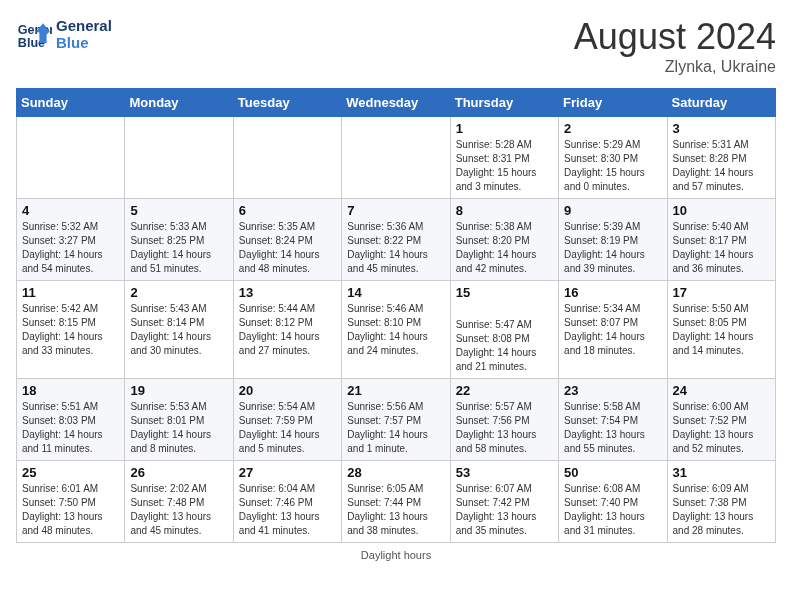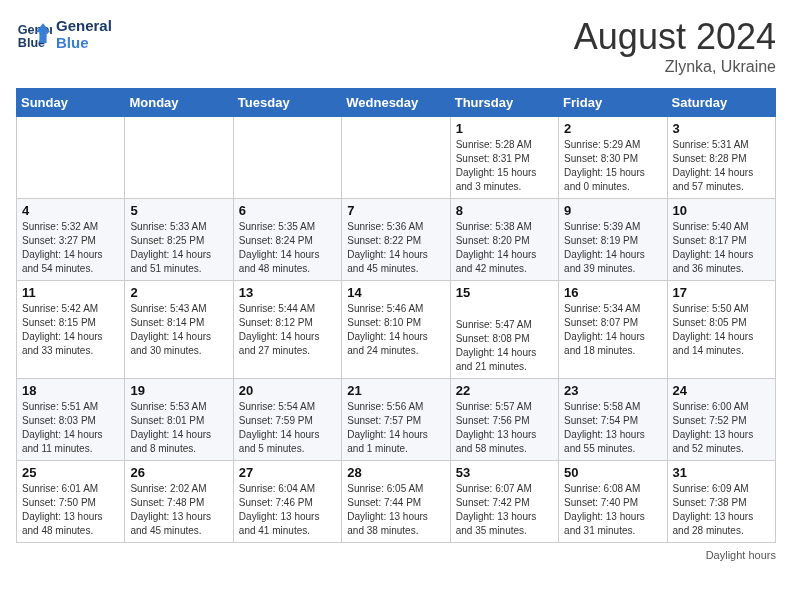--- a/index.html
+++ b/index.html
@@ -339,13 +339,13 @@
           <div class="day-number">31</div>
           <div class="day-info" style="white-space: pre-line;">Sunrise: 6:09 AM
 Sunset: 7:38 PM
 Daylight: 13 hours
 and 28 minutes.</div>
         </td>
       </tr>
     </tbody>
 </table>
 
-<div style="font-size:11px;color:#555;margin-top:6px;text-align:right;">Daylight hours</div>
+<div style="font-size:11px;color:#555;margin-top:6px;text-align:center;">Daylight hours</div>
 
 </body></html>

